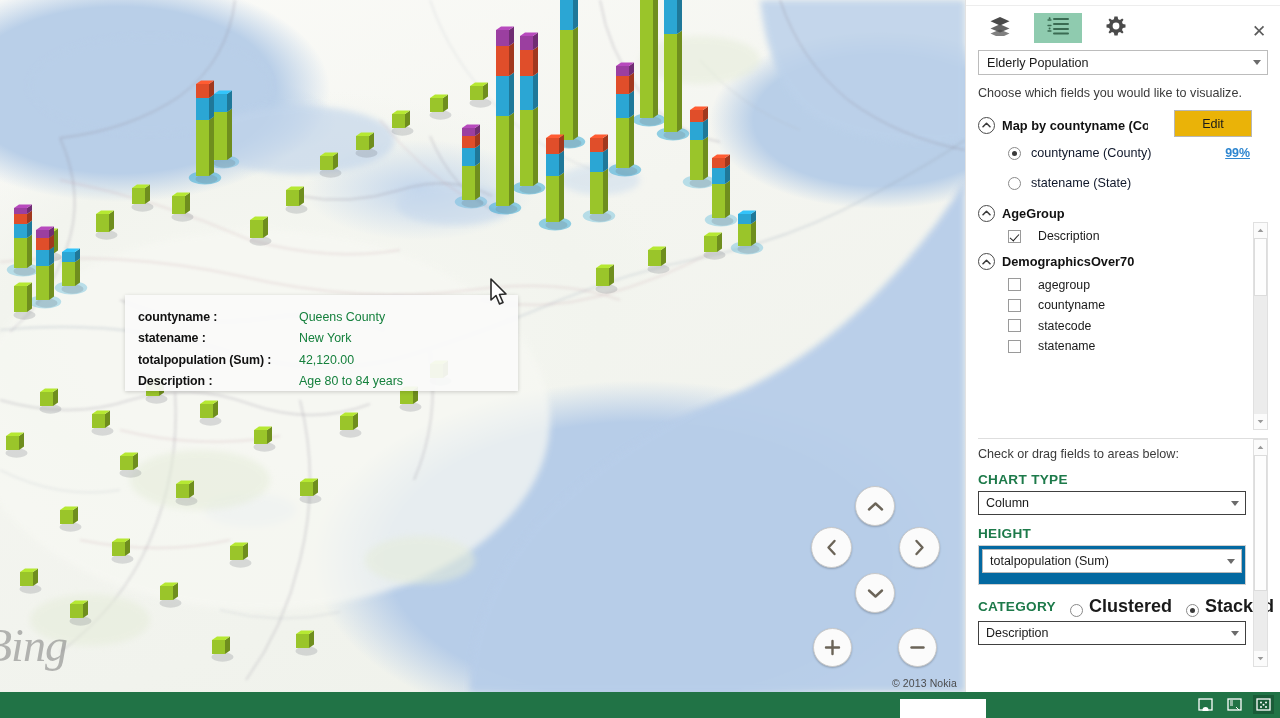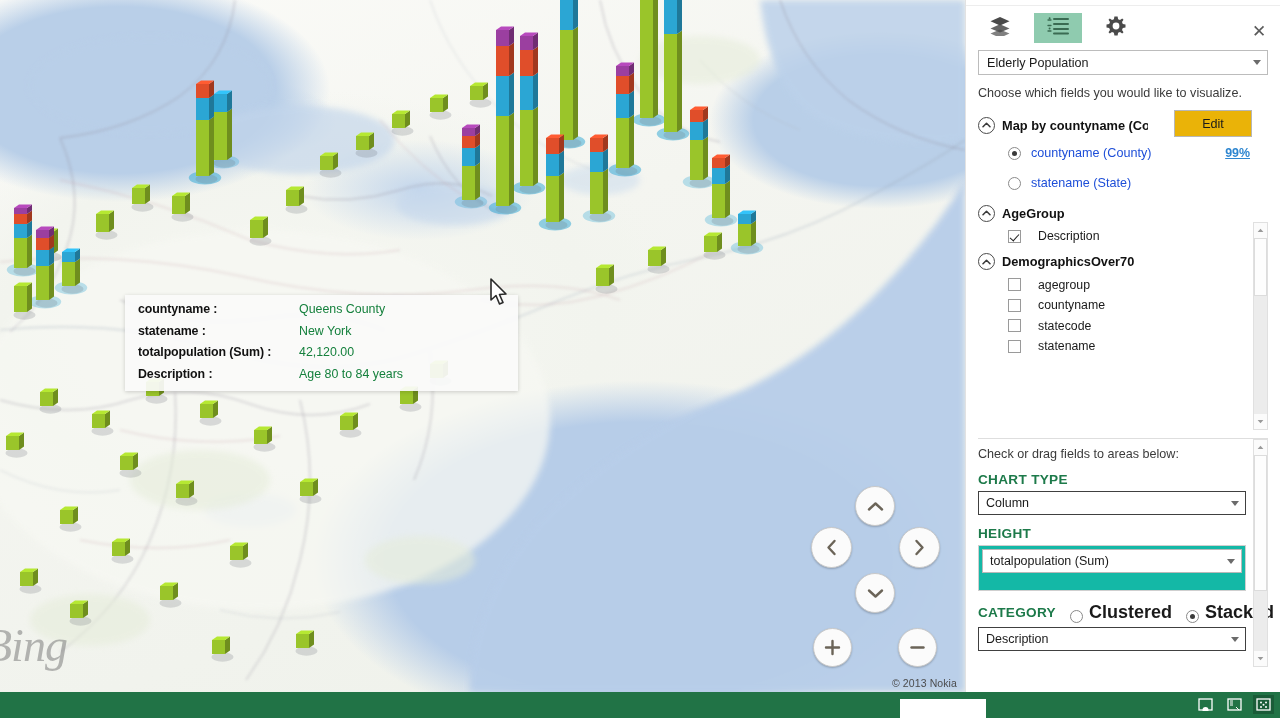--- a/index.html
+++ b/index.html
@@ -54,21 +54,21 @@
   #zoom-out  { left: 898px; top: 628px; width: 39px; height: 39px; }
 
   
   #tooltip {
     position: absolute; left: 125px; top: 295px; width: 393px; height: 96px;
     background: rgba(250,250,250,.93);
     box-shadow: 0 1px 4px rgba(0,0,0,.18);
     padding: 7px 0 0 13px;
     font-size: 12.4px; color: #111;
   }
-  #tooltip .row { display: flex; height: 21.5px; align-items: flex-start; }
+  #tooltip .row { display: flex; height: 21.5px; align-items: flex-end; }
   #tooltip .k { font-weight: bold; width: 161px; letter-spacing: -.1px; }
   #tooltip .v { color: #15803d; }
 
   #cursor { position: absolute; left: 489px; top: 278px; pointer-events: none; }
 
   
   #panel {
     position: absolute; left: 965px; top: 0; width: 315px; height: 692px;
     background: #ffffff; border-left: 1px solid #e2e2e2;
     display: flex; flex-direction: column;
@@ -122,21 +122,21 @@
 
   .radio-row { display: flex; align-items: center; height: 30px; padding-left: 30px; position: relative; }
   .radio {
     width: 13px; height: 13px; border: 1.3px solid #8a8a8a; border-radius: 50%;
     margin-right: 10px; background: #fff; flex: none; position: relative; cursor: pointer;
   }
   .radio.on::after {
     content: ''; position: absolute; left: 3px; top: 3px; width: 5px; height: 5px;
     border-radius: 50%; background: #3a3a3a;
   }
-  .radio-row .txt { font-size: 12.6px; color: #1d4ed8; }
+  .radio-row .txt { font-size: 12.6px; color: #0f172a; }
   #pct-link {
     position: absolute; right: 18px; font-size: 12.4px; color: #2e86d0;
     text-decoration: underline; cursor: pointer; font-weight: bold; text-align: right;
   }
 
   .check-row { display: flex; align-items: center; height: 20.5px; padding-left: 30px; }
   .cbox {
     width: 13px; height: 13px; border: 1.2px solid #9a9a9a; background: #fff;
     margin-right: 17px; flex: none; position: relative; cursor: pointer;
   }
@@ -165,22 +165,22 @@
     font-size: 13.6px; font-weight: bold; color: #1d7a4a; letter-spacing: .3px;
     margin-top: 11px; text-transform: uppercase;
   }
   .combo {
     height: 24px; border: 1px solid #404040; background: #fff;
     display: flex; align-items: center; padding: 0 6px 0 7px; margin-top: 4px;
     font-size: 12.5px; color: #1a1a1a; cursor: pointer; width: 268px;
   }
   .combo .lbl { flex: 1; white-space: nowrap; overflow: hidden; }
   #height-box {
-    border: 1px solid #cfcfcf; margin-top: 4px; width: 268px; height: 46px;
-    background: #14b8a6; padding: 3px;
+    border: 1px solid #cfcfcf; margin-top: 4px; width: 268px; height: 40px;
+    background: #0369a1; padding: 3px;
   }
   #height-box .combo { margin-top: 0; border: 1px solid #b9b9b9; width: 260px; }
   #cat-row { display: flex; align-items: center; margin-top: 11px; }
   #cat-row .area-label { margin-top: 0; flex: none; }
   .mini-radio { display: flex; align-items: flex-end; margin-left: 14px; font-size: 18px; color: #1a1a1a; cursor: pointer; font-weight: bold; }
   .mini-radio .radio { margin-right: 6px; }
 
   
   #statusbar {
     position: absolute; left: 0; bottom: 0; width: 1280px; height: 26px;

